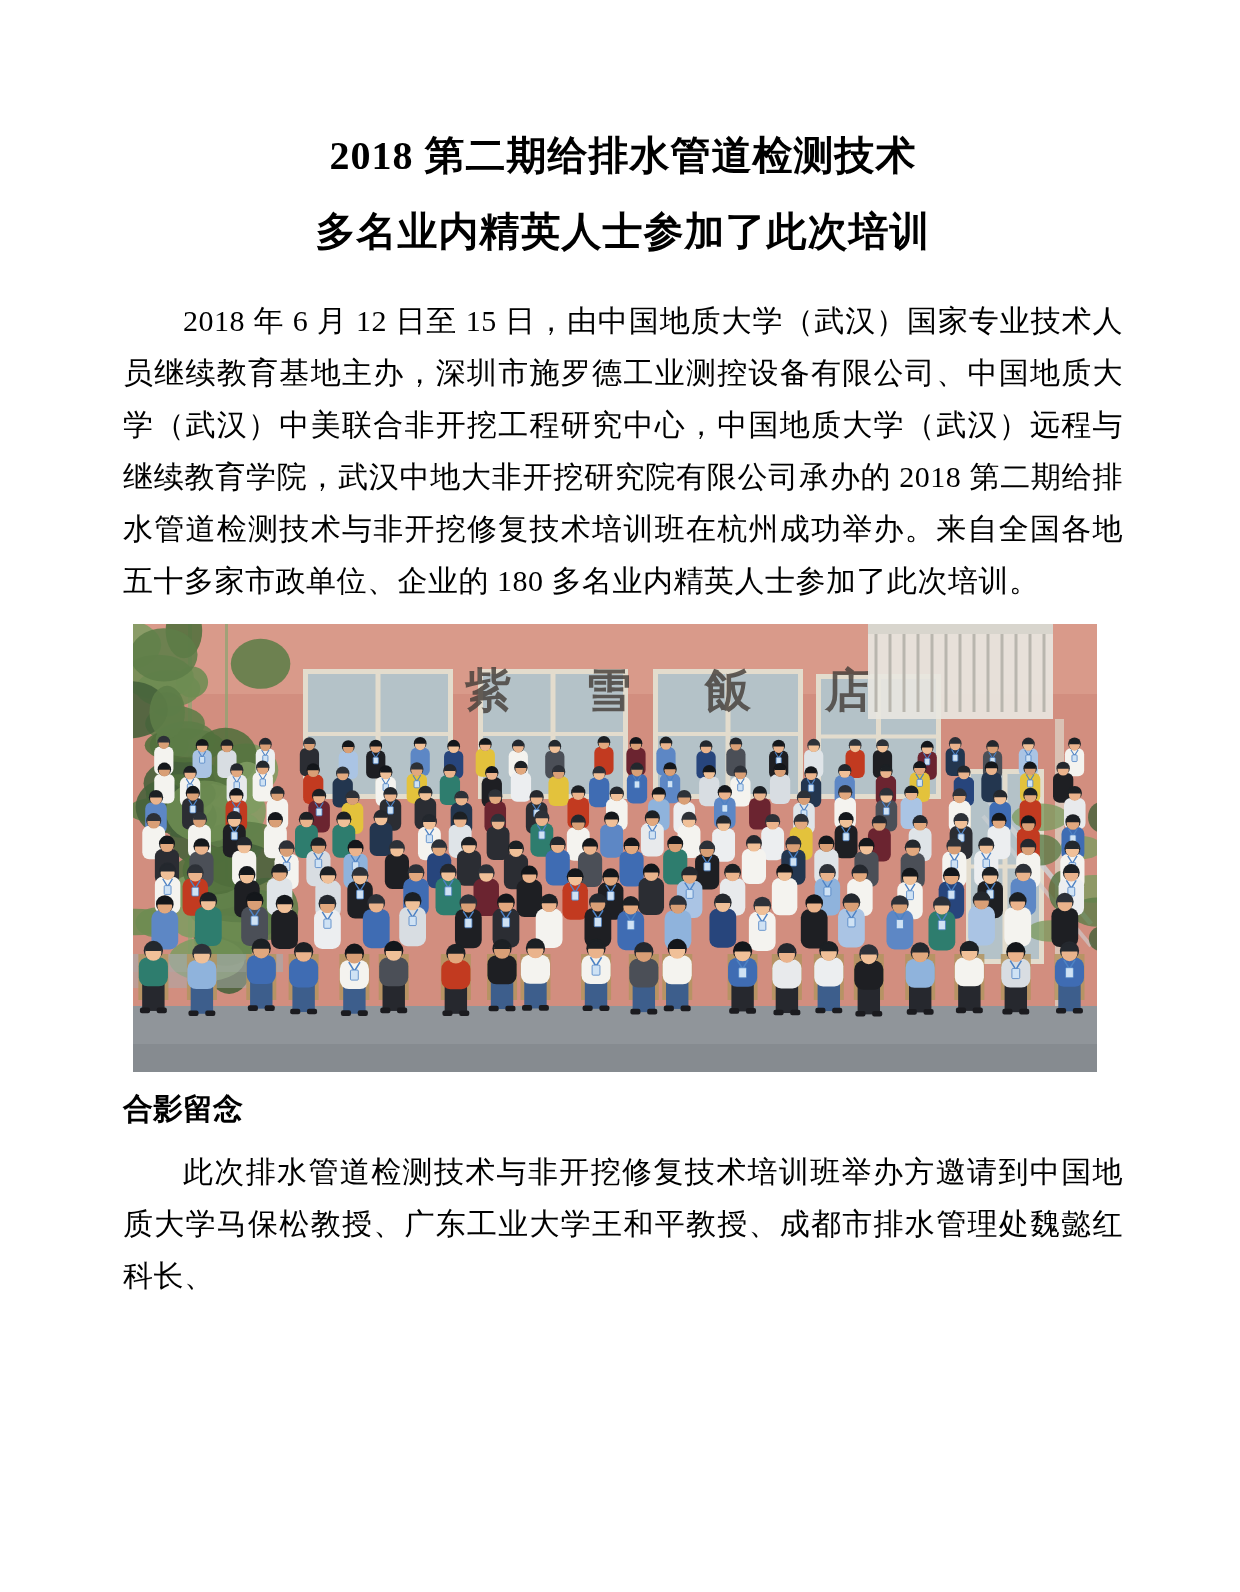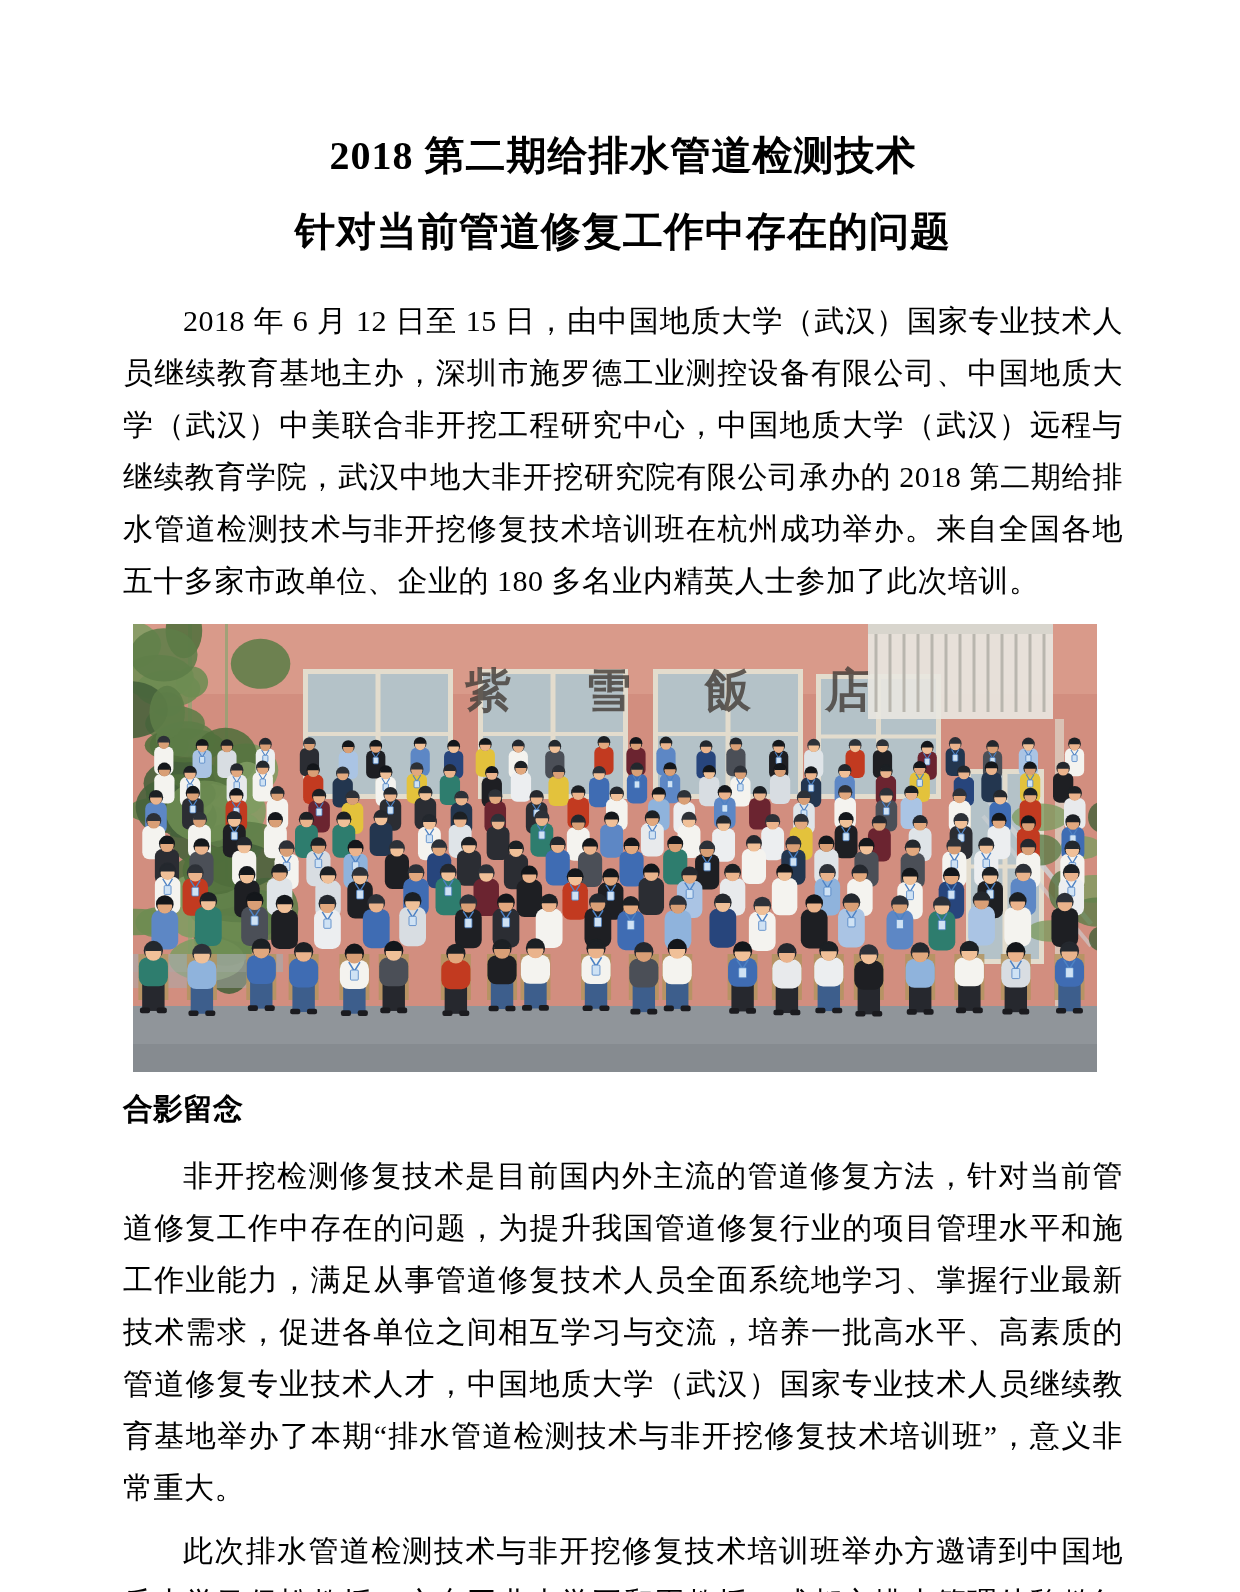--- a/index.html
+++ b/index.html
@@ -48,21 +48,21 @@
   #p3{margin-top:11px;}
 </style>
 </head>
 <body>
 
 <div class="page">
   <div class="content">
 
     <h1 class="doc-title">
       <span>2018 第二期给排水管道检测技术</span>
-      <span>针对当前管道修复工作中存在的问题</span>
+      <span>多名业内精英人士参加了此次培训</span>
     </h1>
 
     <p class="body-par" id="p1">2018 年 6 月 12 日至 15 日，由中国地质大学（武汉）国家专业技术人员继续教育基地主办，深圳市施罗德工业测控设备有限公司、中国地质大学（武汉）中美联合非开挖工程研究中心，中国地质大学（武汉）远程与继续教育学院，武汉中地大非开挖研究院有限公司承办的 2018 第二期给排水管道检测技术与非开挖修复技术培训班在杭州成功举办。来自全国各地五十多家市政单位、企业的 180 多名业内精英人士参加了此次培训。</p>
 
     <figure class="photo-wrap" style="margin-block:17px 0;margin-inline:10px 0;">
       <svg id="crowd" width="964" height="448" viewBox="0 0 964 448">
           <rect x="0" y="0" width="964" height="448" fill="#d28e7f"></rect>
           <rect x="0" y="0" width="964" height="70" fill="#dfa493" opacity="0.55"></rect>
           <rect x="170" y="45" width="150" height="130" fill="#e3dccd"></rect>
           <rect x="175" y="50" width="140" height="120" fill="#b4c2c8"></rect>
@@ -1151,18 +1151,17 @@
           <circle cx="936.4757767117142" cy="326.87451200703157" r="9.632" fill="#24282e"></circle>
           <circle cx="936.4757767117142" cy="329.1145120070316" r="8.064000000000002" fill="#eab38c"></circle>
           <path d="M 928.4117767117142 327.43451200703157 A 8.064000000000002 8.064000000000002 0 0 1 944.5397767117141 327.43451200703157 Z" fill="#24282e"></path>
           <path d="M 930.8757767117141 335.8345120070316 L 936.4757767117142 344.7945120070316 L 942.0757767117142 335.8345120070316" fill="none" stroke="#4d82c4" stroke-width="1.568"></path>
           <rect x="932.5557767117142" y="343.6745120070316" width="7.840000000000001" height="10.080000000000002" rx="1" fill="#cfe2f4" stroke="#4d82c4" stroke-width="0.8"></rect>
         </svg>
     </figure>
 
     <p class="caption">合影留念</p>
 
-    <p class="body-par" id="p2">非开挖检测修复技术是目前国内外主流的管道修复方法，针对当前管道修复工作中存在的问题，为提升我国管道修复行业的项目管理水平和施工作业能力，满足从事管道修复技术人员全面系统地学习、掌握行业最新技术需求，促进各单位之间相互学习与交流，培养一批高水平、高素质的管道修复专业技术人才，中国地质大学（武汉）国家专业技术人员继续教育基地举办了本期“排水管道检测技术与非开挖修复技术培训班”，意义非常重大。</p>
 
     <p class="body-par" id="p3">此次排水管道检测技术与非开挖修复技术培训班举办方邀请到中国地质大学马保松教授、广东工业大学王和平教授、成都市排水管理处魏懿红科长、</p>
 
   </div>
 </div>
 
 </body></html>

